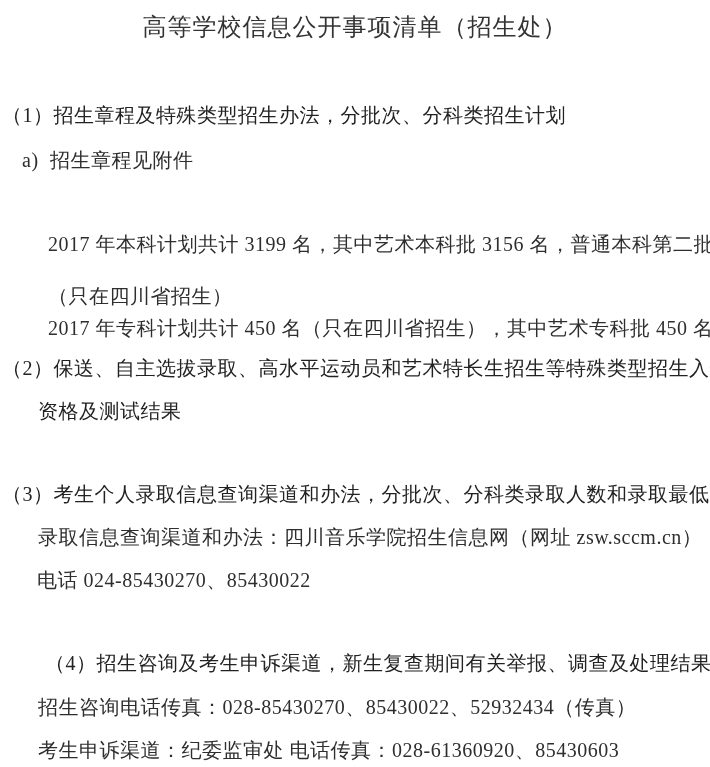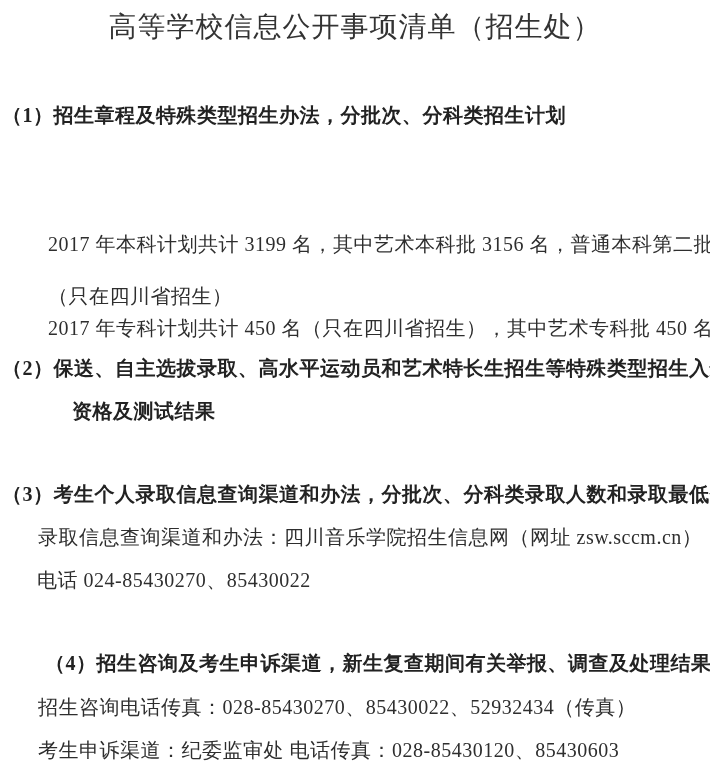--- a/index.html
+++ b/index.html
@@ -17,65 +17,66 @@
   }
   .line {
     position: absolute;
     white-space: nowrap;
     color: #2e2e2e;
     font-size: 20px;
     line-height: 26px;
     letter-spacing: 0.5px;
   }
   .bold {
-    font-weight: bold;
+    font-weight: normal;
     color: #222222;
   }
   .doc-title {
     left: 0;
     width: 710px;
     text-align: center;
-    font-size: 28px;
+    font-size: 24px;
     line-height: 34px;
     letter-spacing: 1px;
     color: #333333;
   }
   .marker {
     display: inline-block;
     min-width: 28px;
   }
 </style>
 </head>
 <body>
 
 <div class="page">
 
   <div class="line doc-title" style="top:10px;">高等学校信息公开事项清单（招生处）</div>
 
   <div class="line bold" style="top:102px; left:2px;"><span>（1）</span><span>招生章程及特殊类型招生办法，分批次、分科类招生计划</span></div>
 
+  <div class="line" style="top:147px; left:22px;"><span class="marker">a)</span><span>招生章程见附件</span></div>
 
 
   <div class="line" style="top:231px; left:48px;">2017 年本科计划共计 3199 名，其中艺术本科批 3156 名，普通本科第二批 39 名</div>
 
   <div class="line" style="top:283px; left:48px;">（只在四川省招生）</div>
 
   <div class="line" style="top:315px; left:48px;">2017 年专科计划共计 450 名（只在四川省招生），其中艺术专科批 450 名。</div>
 
   <div class="line bold" style="top:355px; left:2px;"><span>（2）</span><span>保送、自主选拔录取、高水平运动员和艺术特长生招生等特殊类型招生入选考生</span></div>
 
-  <div class="line bold" style="top:398px; left:38px;margin-left:34px;">资格及测试结果</div>
+  <div class="line bold" style="top:398px; left:38px;">资格及测试结果</div>
 
 
   <div class="line bold" style="top:481px; left:2px;"><span>（3）</span><span>考生个人录取信息查询渠道和办法，分批次、分科类录取人数和录取最低分</span></div>
 
   <div class="line" style="top:524px; left:38px;">录取信息查询渠道和办法：四川音乐学院招生信息网（网址 zsw.sccm.cn），查询</div>
 
   <div class="line" style="top:567px; left:37px;">电话 024-85430270、85430022</div>
 
 
   <div class="line bold" style="top:650px; left:2px;margin-left:43px;"><span>（4）</span><span>招生咨询及考生申诉渠道，新生复查期间有关举报、调查及处理结果</span></div>
 
   <div class="line" style="top:694px; left:38px;">招生咨询电话传真：028-85430270、85430022、52932434（传真）</div>
 
-  <div class="line" style="top:737px; left:38px;">考生申诉渠道：纪委监审处 电话传真：028-85430120、85430603</div>
+  <div class="line" style="top:737px; left:38px;">考生申诉渠道：纪委监审处 电话传真：028-61360920、85430603</div>
 
 </div>
 
 </body></html>

